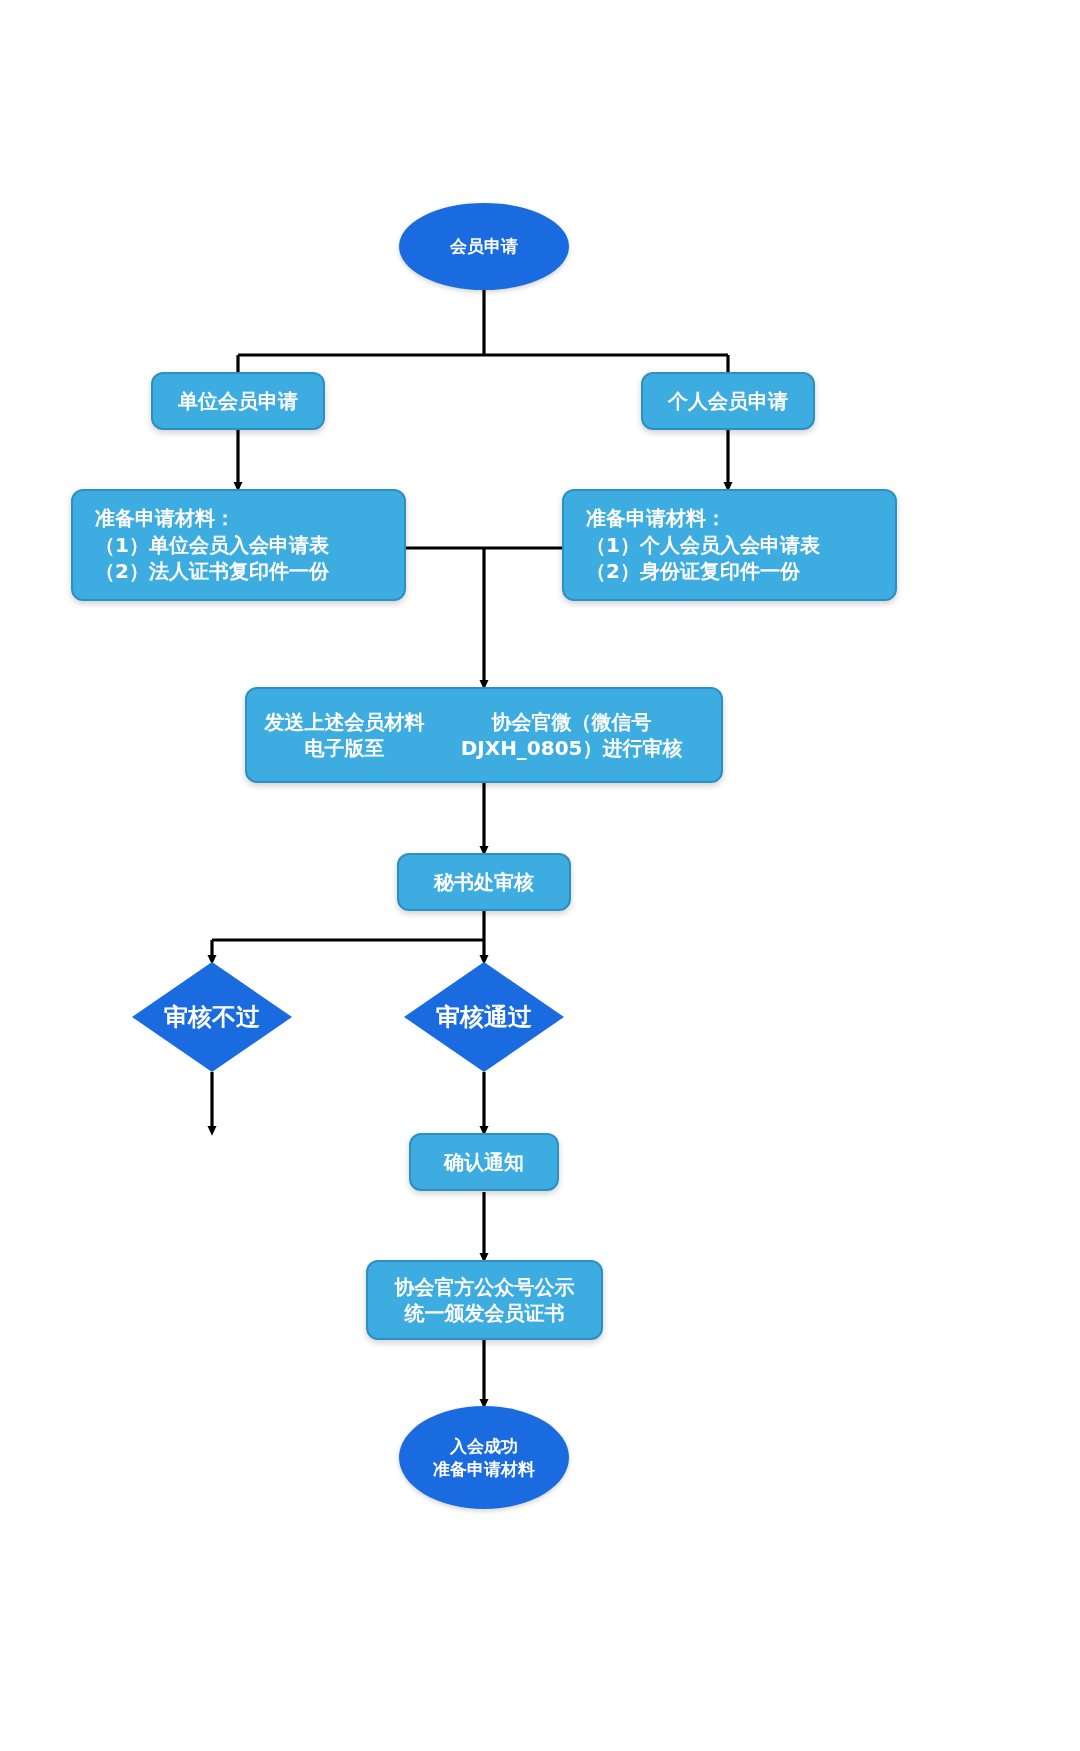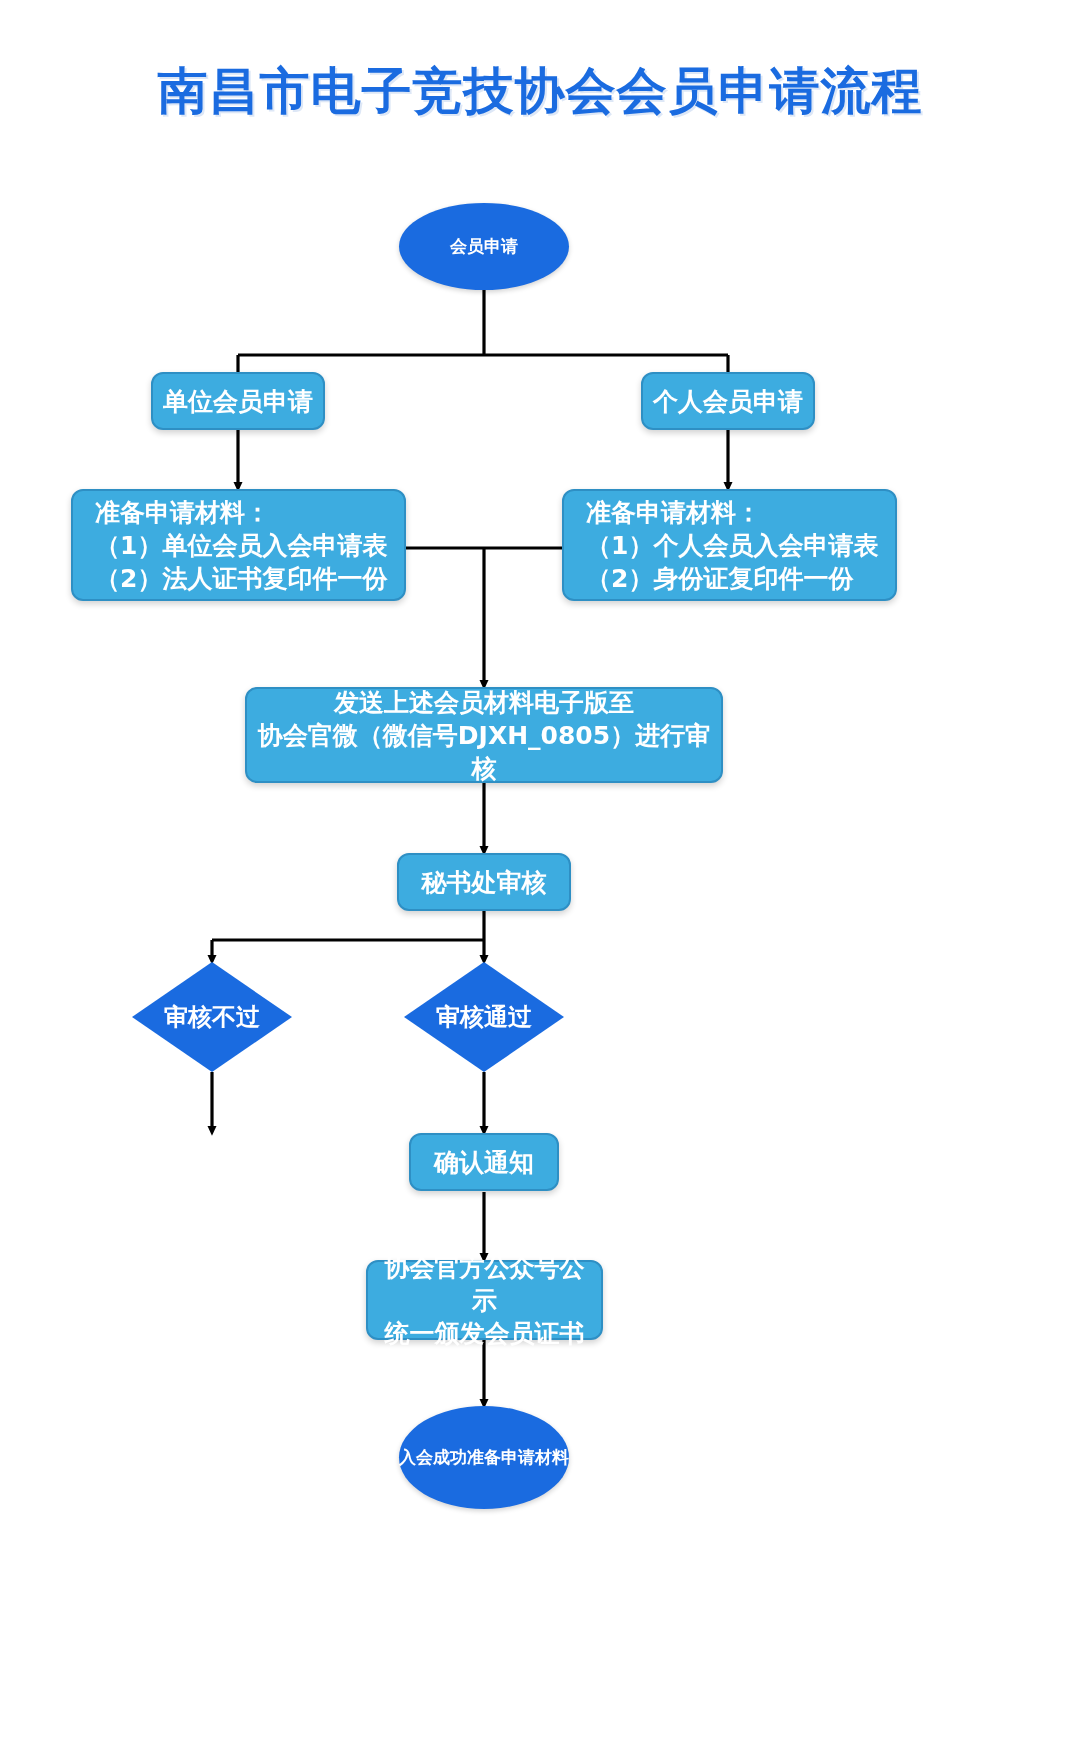--- a/index.html
+++ b/index.html
@@ -14,33 +14,32 @@
          text-shadow:2px 2px 0 rgba(120,160,220,.25);}
 
   .node{position:absolute;box-sizing:border-box;display:flex;align-items:center;
         justify-content:center;text-align:center;color:#ffffff;font-weight:bold;
         line-height:1.32;}
 
   .ellipse{border-radius:50%;background:#1A6BE0;
            box-shadow:0 2px 5px rgba(0,0,0,.18);font-size:17px;}
 
   .rbox{background:#3DACE0;border:2px solid #2E8FC4;border-radius:12px;
-        box-shadow:0 3px 6px rgba(0,0,0,.18);font-size:25px;padding:16px 10px;}
+        box-shadow:0 3px 6px rgba(0,0,0,.18);font-size:20px;padding:16px 10px;}
   .rbox.left-align{justify-content:flex-start;text-align:left;padding-left:22px;}
 
   .dwrap{position:absolute;display:flex;align-items:center;justify-content:center;}
   .dwrap svg{position:absolute;left:0;top:0;}
   .dwrap span{position:relative;z-index:3;color:#fff;font-weight:bold;font-size:24px;}
 </style>
 </head>
 <body>
 
 <div id="canvas">
 
-  <div class="title">南昌市电子竞技协会会员申请流程</div>
 
   <svg class="edges" viewBox="0 0 1080 1751" xmlns="http://www.w3.org/2000/svg">
     <defs>
       <marker id="arw" markerWidth="11" markerHeight="11" refX="5.2" refY="4.6" orient="auto" markerUnits="userSpaceOnUse">
         <path d="M0,0 L10,4.6 L0,9.2 z" fill="#000000"></path>
       </marker>
     </defs>
     <g stroke="#000000" stroke-width="3.2" fill="none">
 
       <path d="M484,290 L484,355"></path>
@@ -94,21 +93,21 @@
 
   <div class="node rbox left-align" style="left:562px;top:489px;width:335px;height:112px;">
     <div style="display:flex;flex-direction:column;align-items:flex-start;">
       <span>准备申请材料：</span>
       <span>（1）个人会员入会申请表</span>
       <span>（2）身份证复印件一份</span>
     </div>
   </div>
 
   <div class="node rbox" style="left:245px;top:687px;width:478px;height:96px;">
-    <div style="display:flex;flex-direction:column;align-items:center;">
+    <div style="display:flex;flex-direction:row;align-items:center;">
       <span>发送上述会员材料电子版至</span>
       <span>协会官微（微信号DJXH_0805）进行审核</span>
     </div>
   </div>
 
   <div class="node rbox" style="left:397px;top:853px;width:174px;height:58px;">
     <span>秘书处审核</span>
   </div>
 
   <div class="dwrap" style="left:132px;top:962px;width:160px;height:110px;">
@@ -131,19 +130,19 @@
   </div>
 
   <div class="node rbox" style="left:366px;top:1260px;width:237px;height:80px;">
     <div style="display:flex;flex-direction:column;align-items:center;">
       <span>协会官方公众号公示</span>
       <span>统一颁发会员证书</span>
     </div>
   </div>
 
   <div class="node ellipse" style="left:399px;top:1406px;width:170px;height:103px;">
-    <div style="display:flex;flex-direction:row;align-items:center;">
+    <div style="display:flex;flex-direction:column;align-items:center;">
       <span>入会成功</span>
       <span>准备申请材料</span>
     </div>
   </div>
 
 </div>
 
 </body></html>

